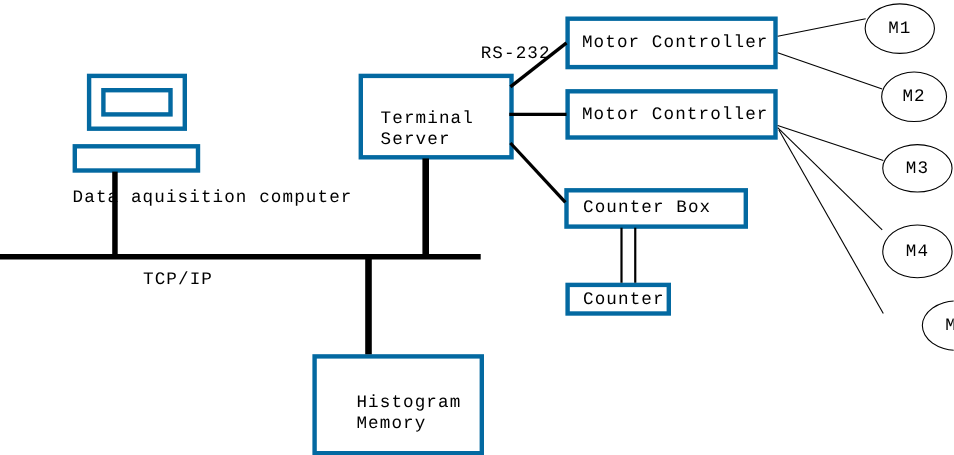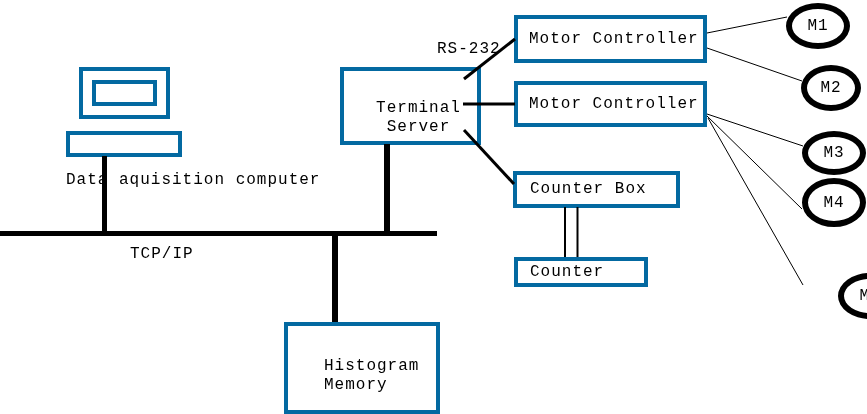--- a/index.html
+++ b/index.html
@@ -23,21 +23,21 @@
     font-size: 16px;
     letter-spacing: 1px;
     line-height: 19px;
     white-space: pre-line;
     z-index: 2;
   }
   .vcenter { display: flex; align-items: center; }
   .ellipse {
     position: absolute;
     background: #ffffff;
-    border: 6px solid #000000;
+    border: 1px solid #000000;
     border-radius: 50%;
     box-sizing: border-box;
     font-size: 16px;
     letter-spacing: 1px;
     display: flex;
     align-items: center;
     justify-content: center;
     z-index: 2;
   }
   .floating-label {
@@ -53,31 +53,31 @@
     width: 867px; height: 414px;
     z-index: 5;
     pointer-events: none;
   }
   #wires line { stroke: #000000; }
 
   
   #monitor-outer   { left: 79px;  top: 67px;  width: 91px;  height: 52px; }
   #monitor-screen  { left: 92px;  top: 80px;  width: 65px;  height: 26px; }
   #keyboard        { left: 66px;  top: 131px; width: 116px; height: 26px; }
-  #terminal-server { left: 340px; top: 67px;  width: 141px; height: 78px; padding: 9px 0 0 16px; text-align: center; }
+  #terminal-server { left: 326px; top: 67px;  width: 141px; height: 78px; padding: 9px 0 0 16px; }
   #motor-controller-1 { left: 514px; top: 15px; width: 193px; height: 48px; padding-left: 11px; }
   #motor-controller-2 { left: 514px; top: 81px; width: 193px; height: 46px; padding-left: 11px; }
   #counter-box     { left: 513px; top: 171px; width: 167px; height: 37px; padding-left: 13px; }
-  #counter         { left: 514px; top: 257px; width: 134px; height: 30px; padding-left: 12px; }
+  #counter         { left: 514px; top: 257px; width: 96px; height: 30px; padding-left: 12px; }
   #histogram-memory{ left: 284px; top: 322px; width: 156px; height: 92px; padding: 12px 0 0 36px; }
 
   #motor-m1 { left: 786px; top: 3px;   width: 64px; height: 46px; }
   #motor-m2 { left: 801px; top: 65px;  width: 60px; height: 46px; }
   #motor-m3 { left: 802px; top: 131px; width: 64px; height: 44px; text-align: center; }
-  #motor-m4 { left: 802px; top: 178px; width: 64px; height: 49px; }
+  #motor-m4 { left: 802px; top: 204px; width: 64px; height: 49px; }
   #motor-m5 { left: 838px; top: 273px; width: 64px; height: 46px; }
 
   #label-rs232   { left: 437px; top: 28px; margin-top: 12px; }
   #label-dataacq { left: 66px;  top: 171px; }
   #label-tcpip   { left: 130px; top: 245px; }
 </style>
 </head>
 <body>
 
 <div id="stage">

